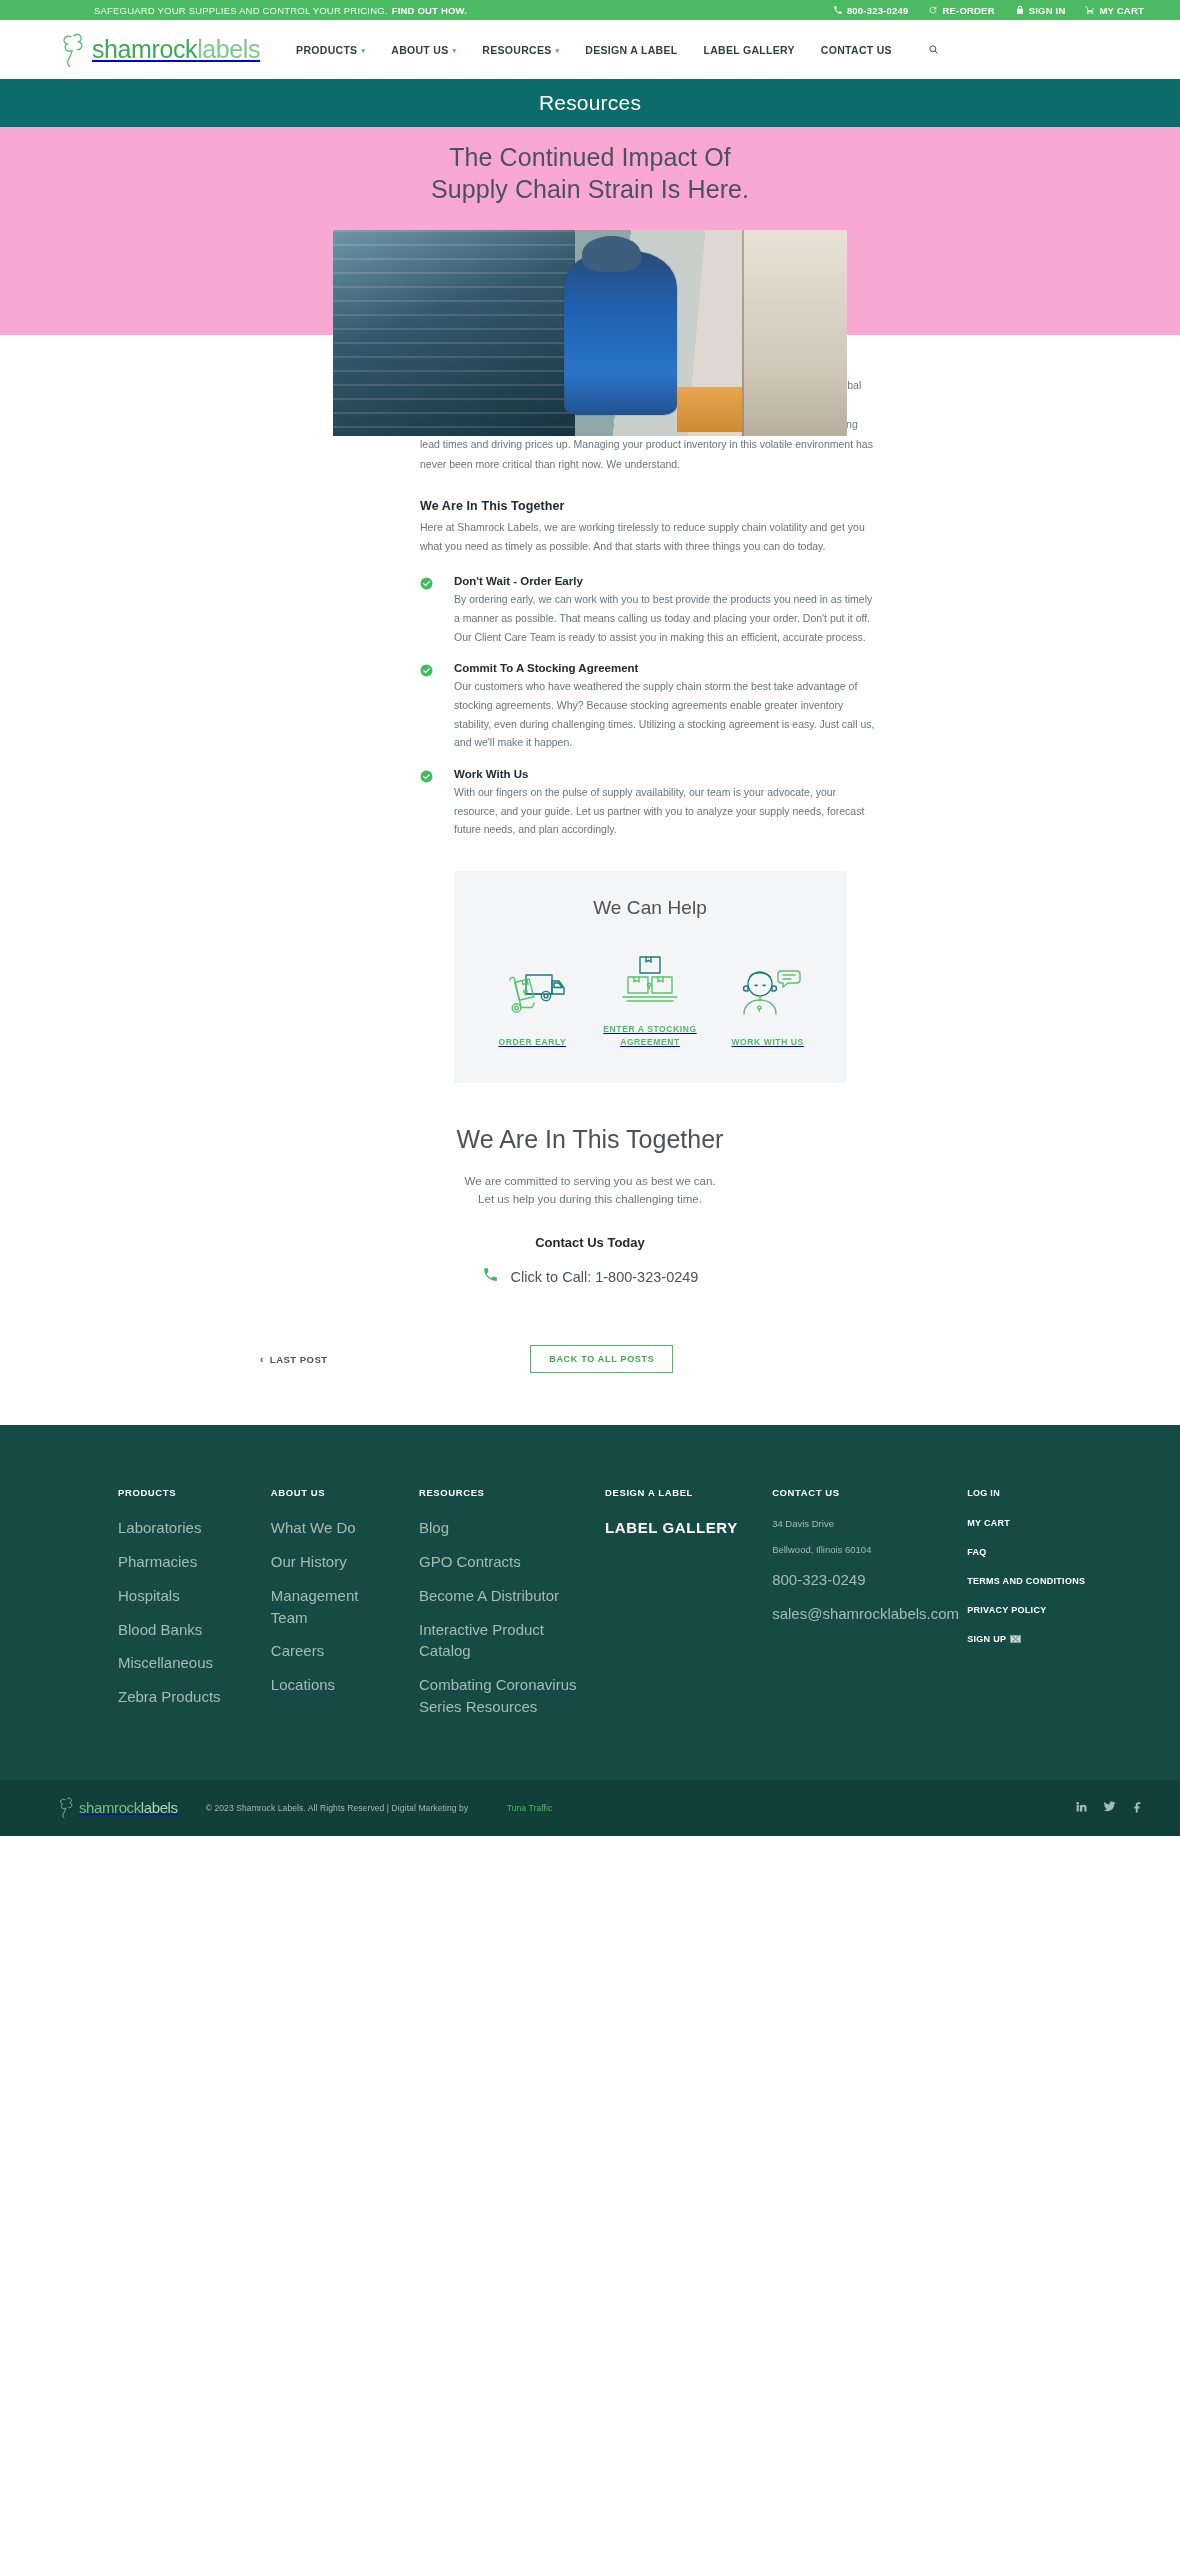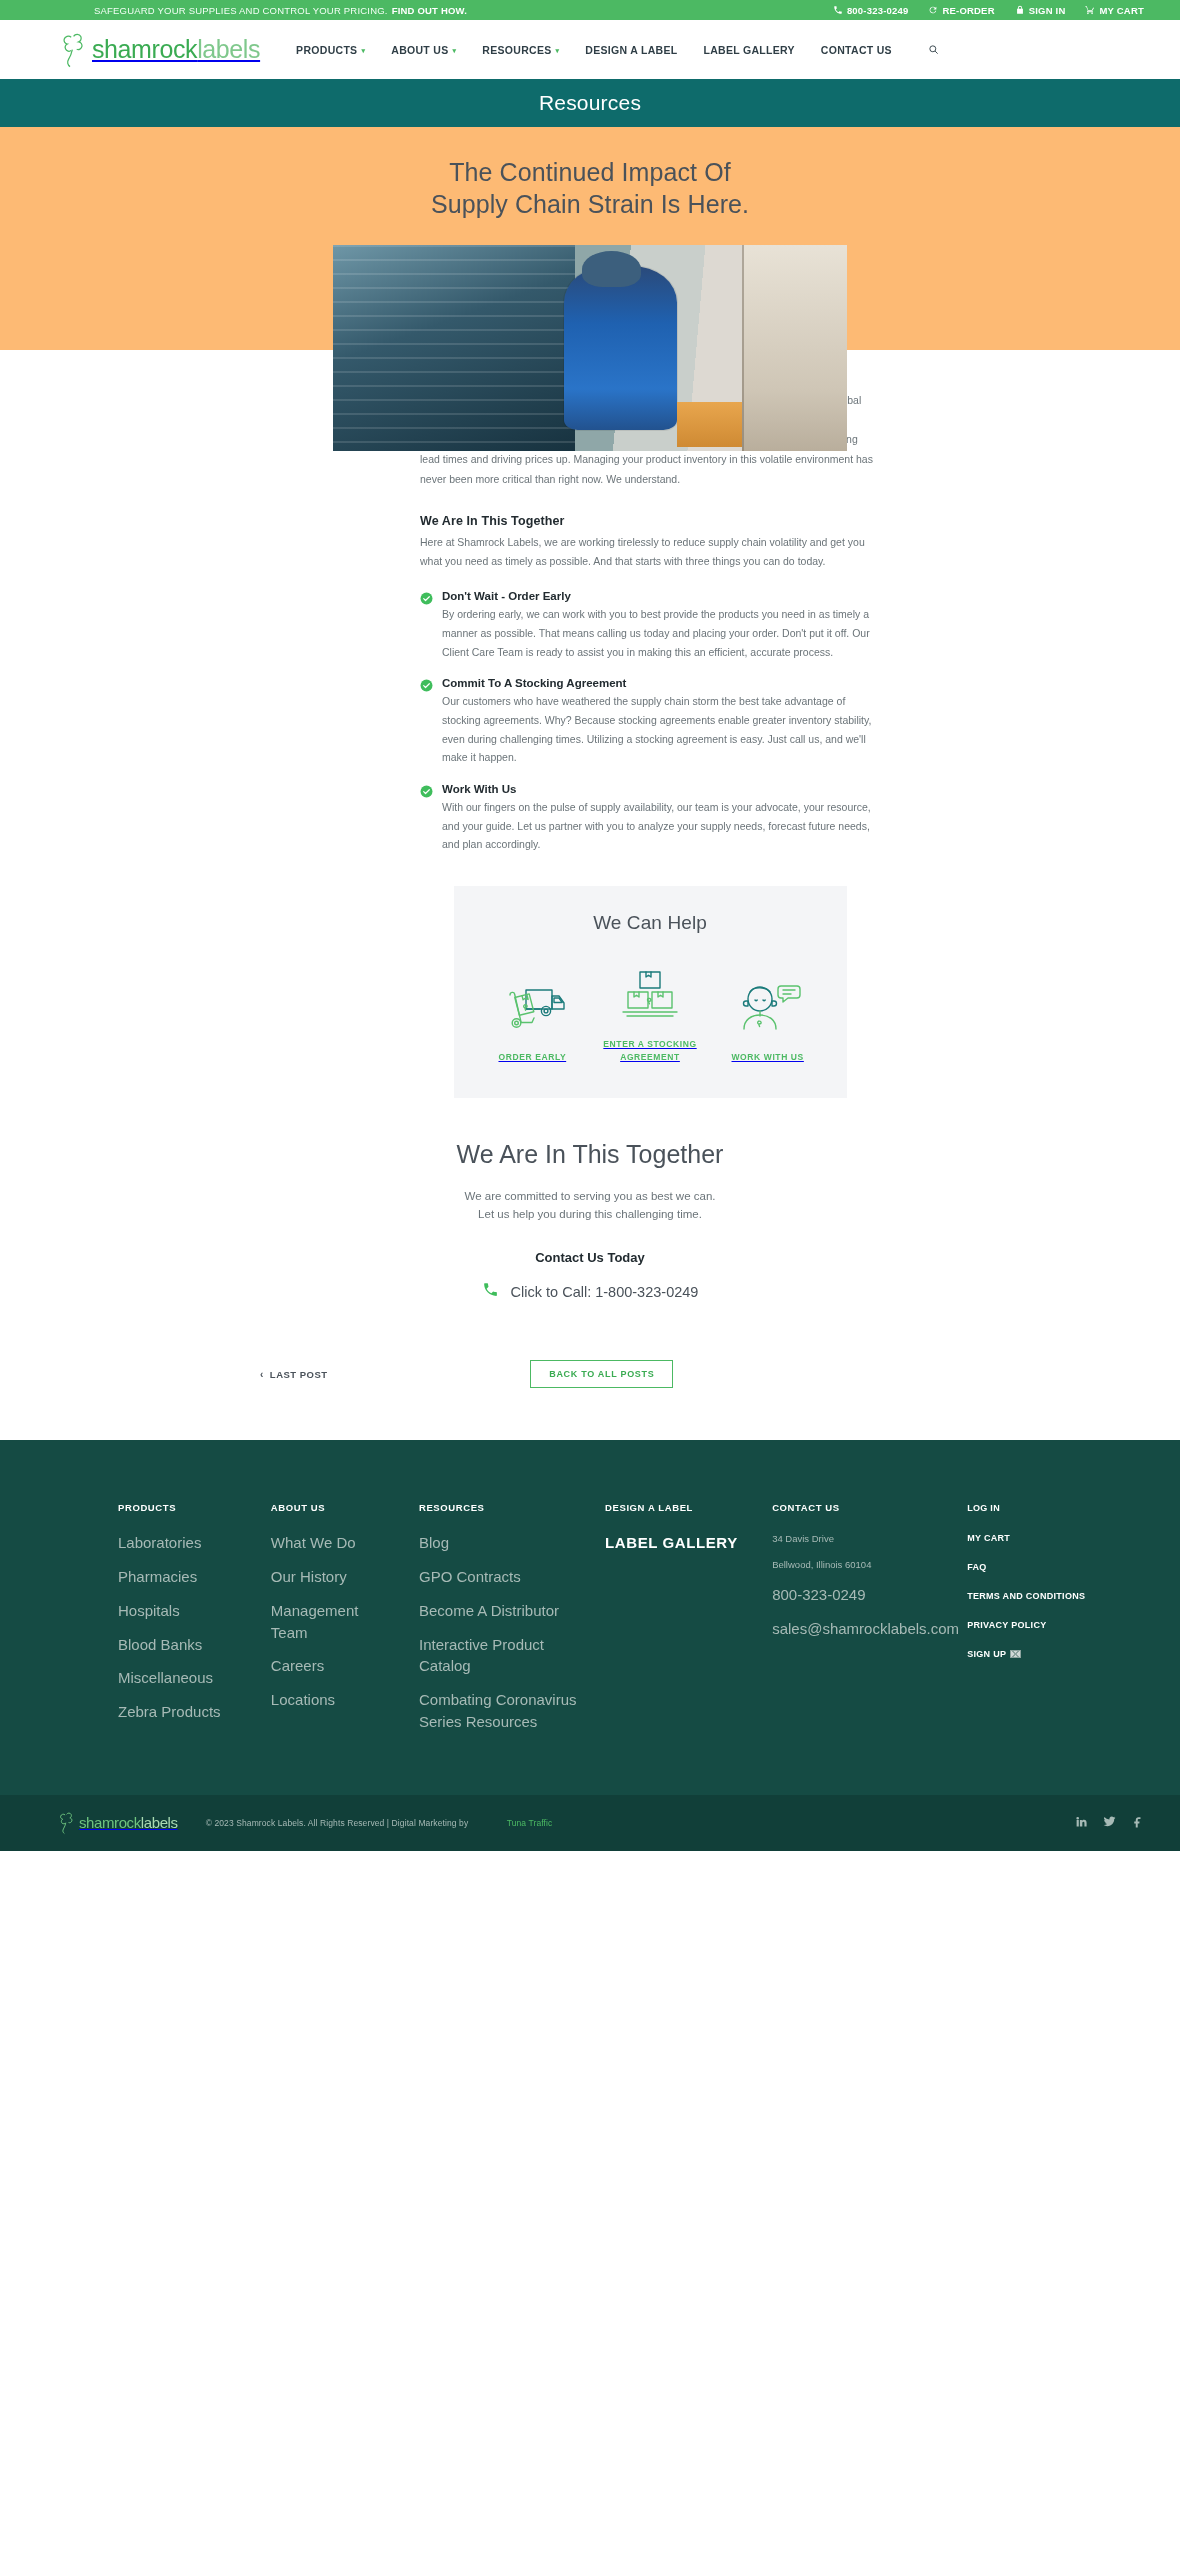--- a/index.html
+++ b/index.html
@@ -65,22 +65,22 @@
     background: #0e6b6b;
     height: 48px;
     display: flex; align-items: center; justify-content: center;
   }
   .page-banner h1 {
     color: #ffffff; font-size: 21px; font-weight: 400; letter-spacing: .2px;
   }
 
   
   .hero {
-    background: #fdba74;
-    padding: 30px 0 0;
+    background: #f9a8d4;
+    padding: 15px 0 0;
     text-align: center;
   }
   .hero h2 {
     font-size: 25px; font-weight: 400; color: #4a525a; line-height: 1.26;
     letter-spacing: .1px;
   }
   .hero-img-wrap { position: relative; height: 130px; }
   .hero-img {
     position: absolute; left: 50%; transform: translateX(-50%);
     top: 25px;
@@ -127,21 +127,21 @@
     font-size: 12.5px; font-weight: 700; color: #222b30; margin-bottom: 11px;
     letter-spacing: .1px;
   }
   .article h3.tight { margin-bottom: 5px; }
   .article p {
     font-size: 10.5px; line-height: 1.88; color: #6b7479; margin-bottom: 0;
   }
   .spacer-24 { height: 24px; }
 
   .check-list { margin-top: 18px; }
-  .check-item { display: flex; gap: 9px; margin-bottom: 16px; }
+  .check-item { display: flex; gap: 21px; margin-bottom: 16px; }
   .check-icon { flex: 0 0 13px; margin-top: 2px; }
   .check-icon svg { width: 13px; height: 13px; display: block; }
   .check-body h4 {
     font-size: 11.5px; font-weight: 700; color: #222b30; margin-bottom: 3px;
   }
   .check-body p { font-size: 10.5px; line-height: 1.78; color: #6b7479; }
 
   
   .help-panel {
     width: 393px; margin: 32px auto 0;

